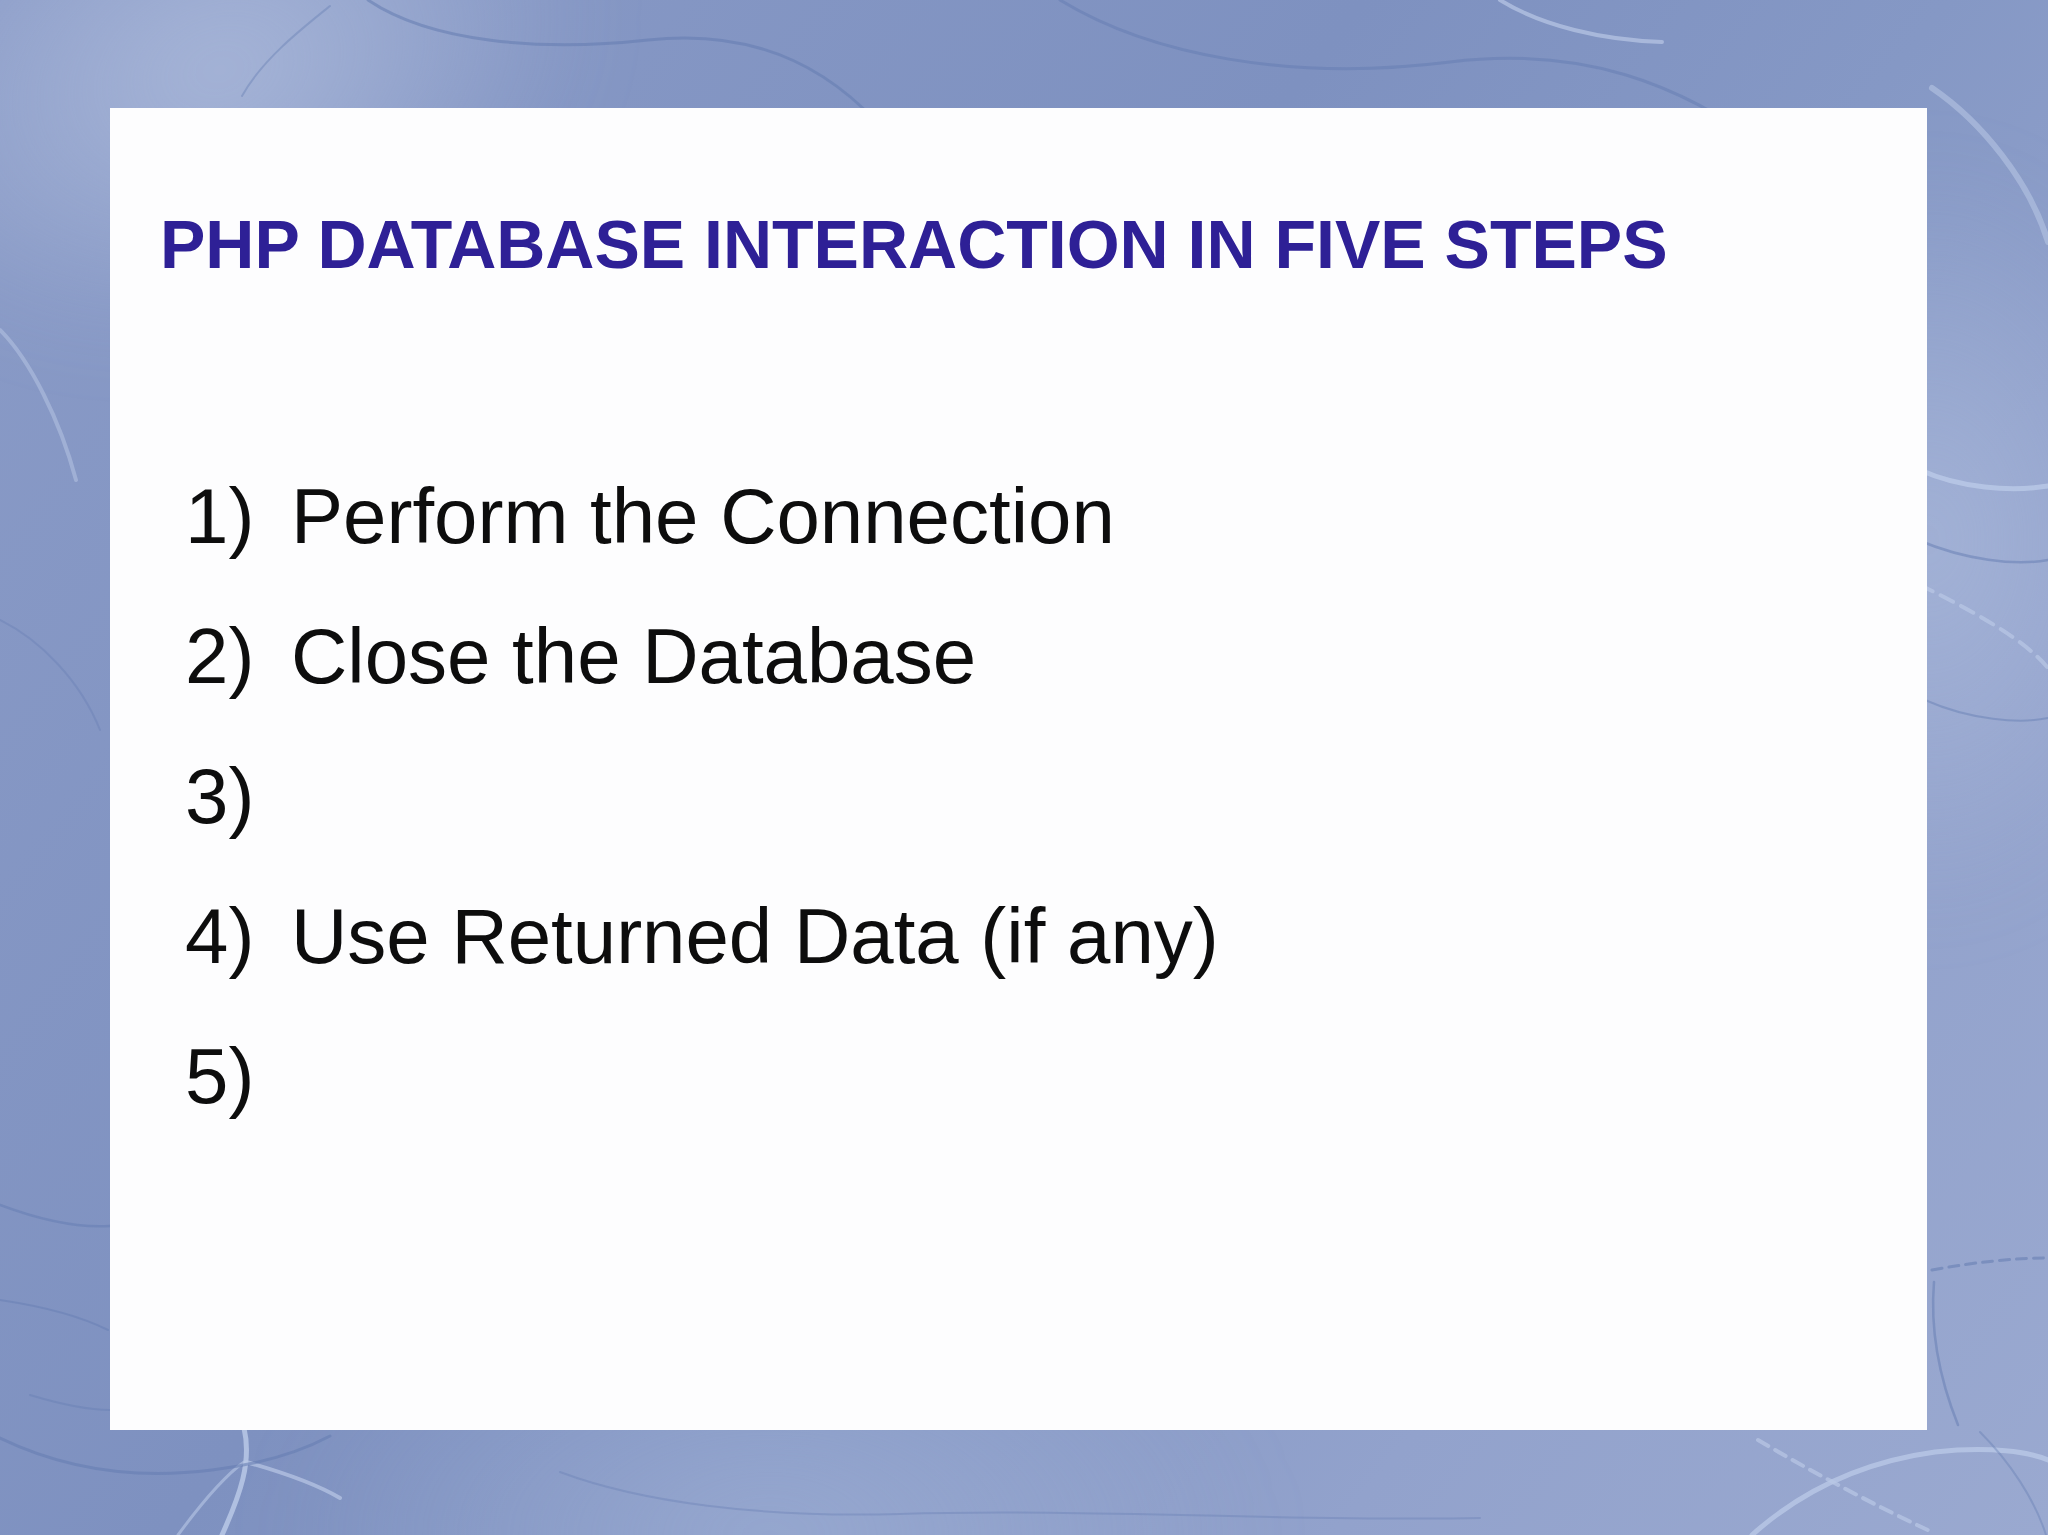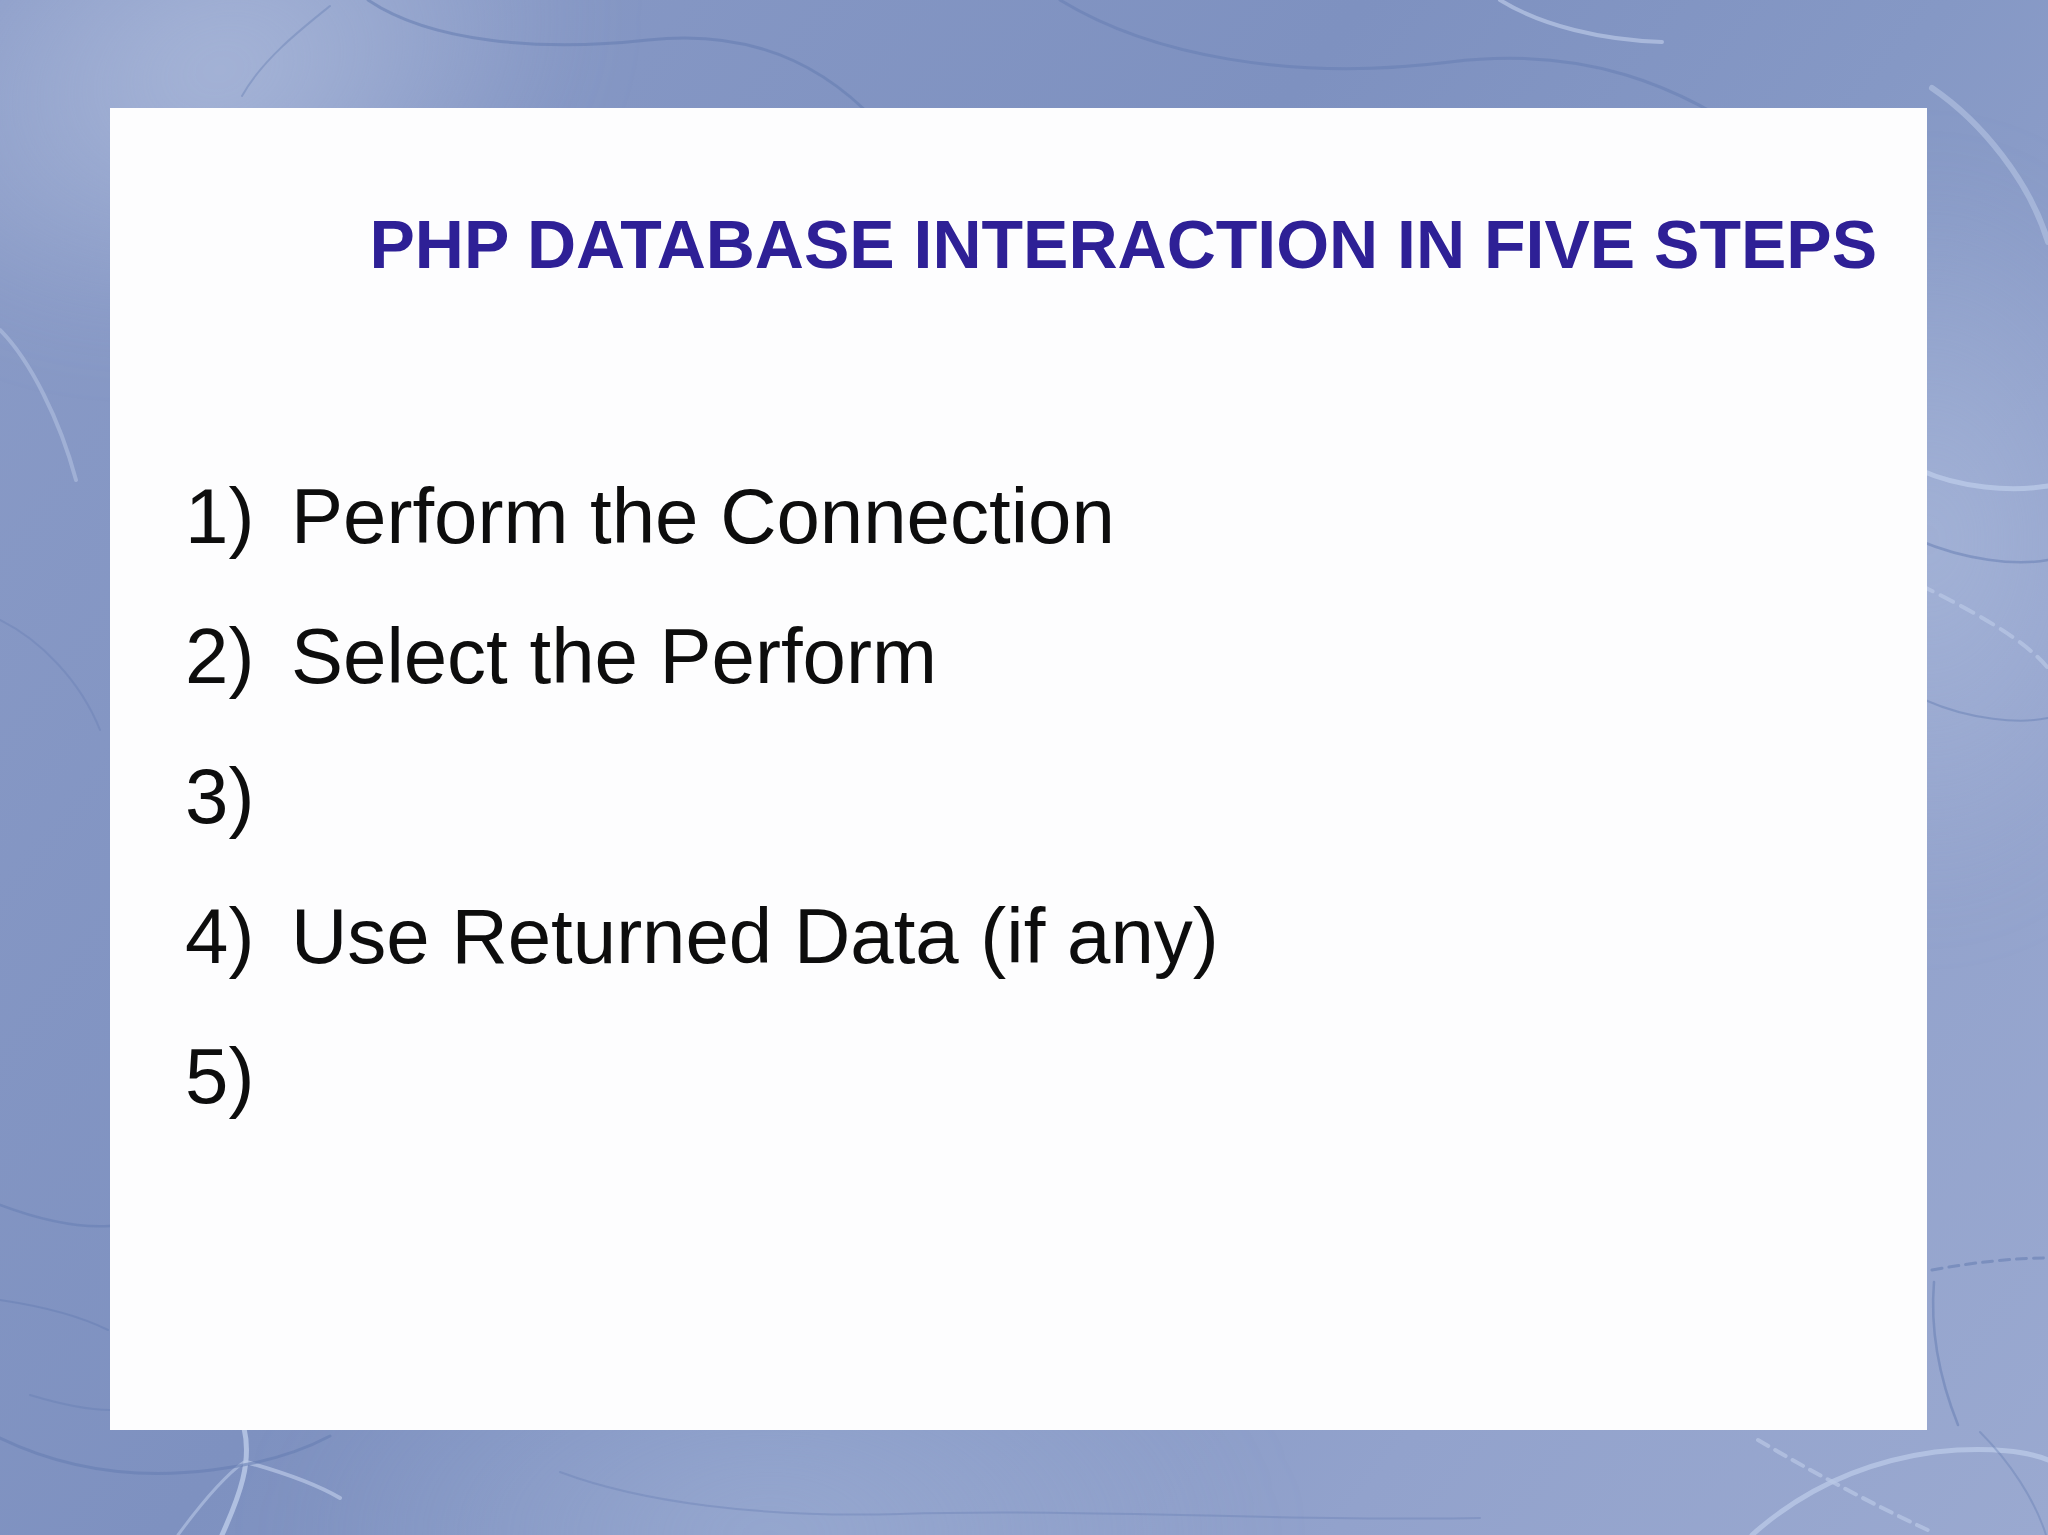--- a/index.html
+++ b/index.html
@@ -42,21 +42,21 @@
   .card {
     position: absolute;
     left: 110px;
     top: 108px;
     width: 1817px;
     height: 1322px;
     background: #fdfdfe;
   }
   .title {
     margin: 96px 50px 0 50px;
-    text-align: right;
+    text-align: left;
     font-size: 68px;
     line-height: 80px;
     font-weight: bold;
     letter-spacing: 0px;
     color: #2e2096;
   }
   .steps {
     list-style: none;
     margin: 0;
     padding: 0;
@@ -120,21 +120,21 @@
 
 <main class="card">
   <h1 class="title">PHP DATABASE INTERACTION IN FIVE STEPS</h1>
   <ol class="steps">
     <li class="step">
       <span class="num">1)</span>
       <span class="label">Perform the Connection</span>
     </li>
     <li class="step">
       <span class="num">2)</span>
-      <span class="label">Select the Perform</span>
+      <span class="label">Close the Database</span>
     </li>
     <li class="step">
       <span class="num">3)</span>
     </li>
     <li class="step">
       <span class="num">4)</span>
       <span class="label">Use Returned Data (if any)</span>
     </li>
     <li class="step">
       <span class="num">5)</span>

